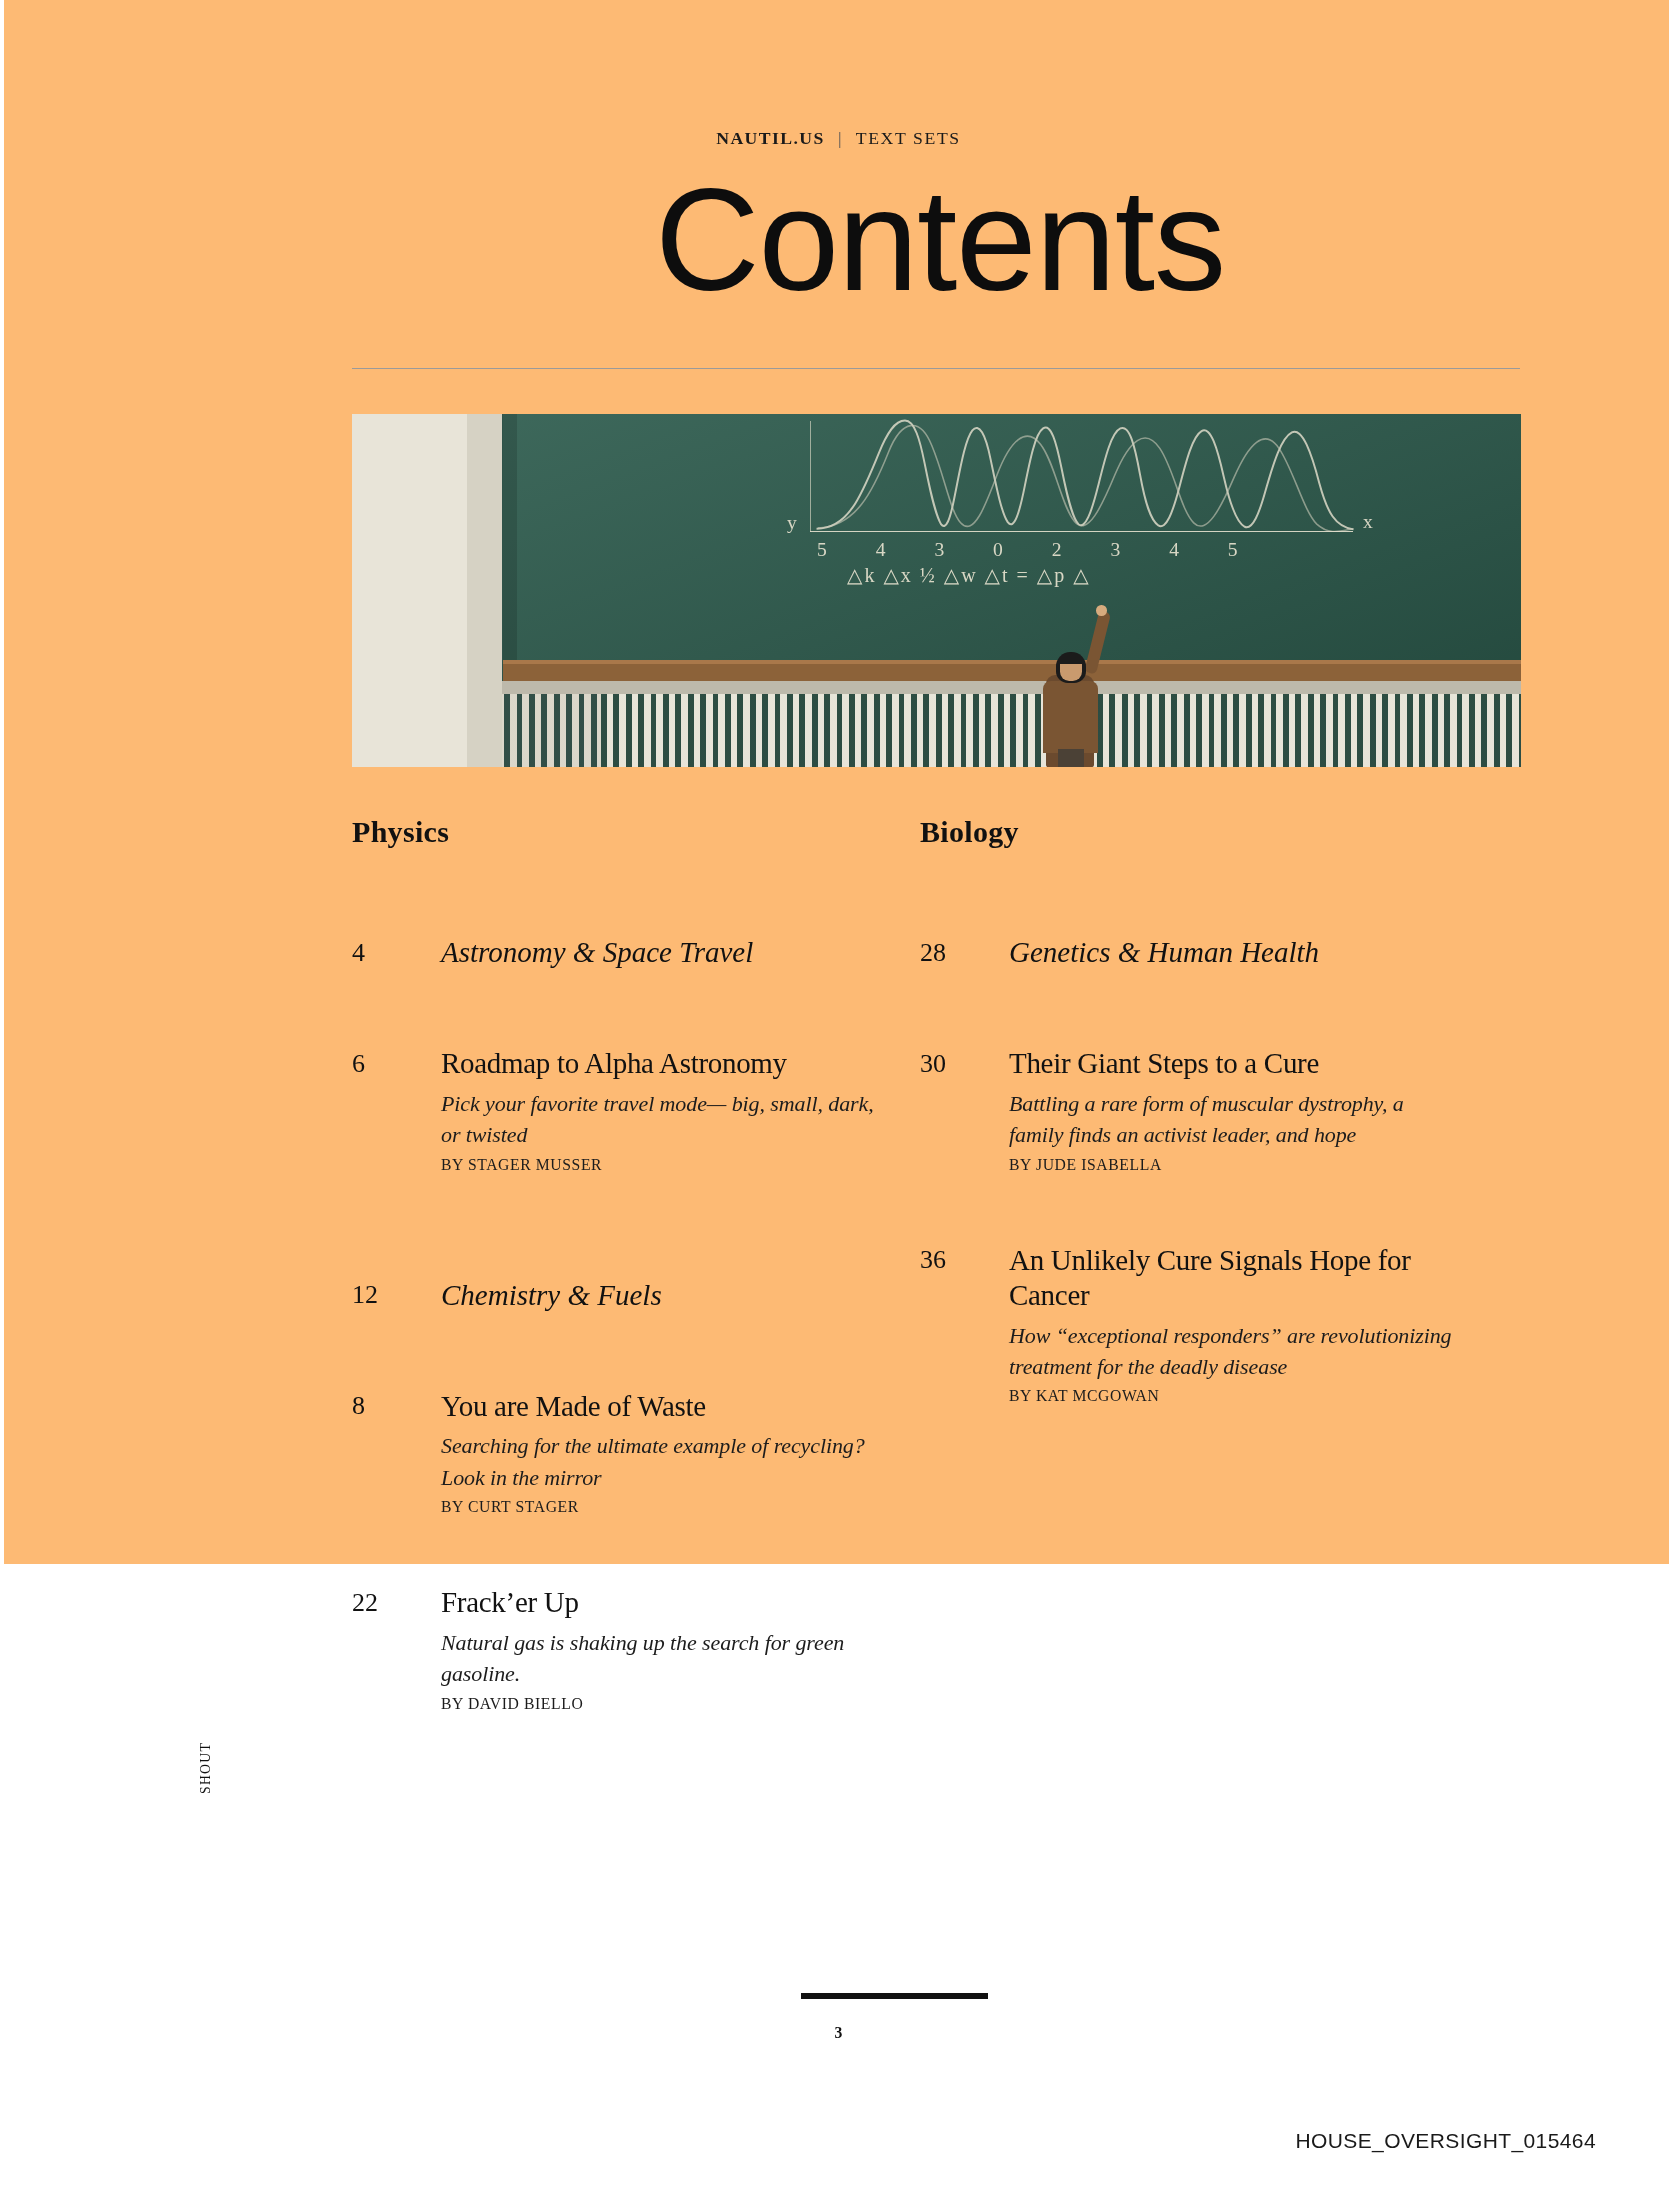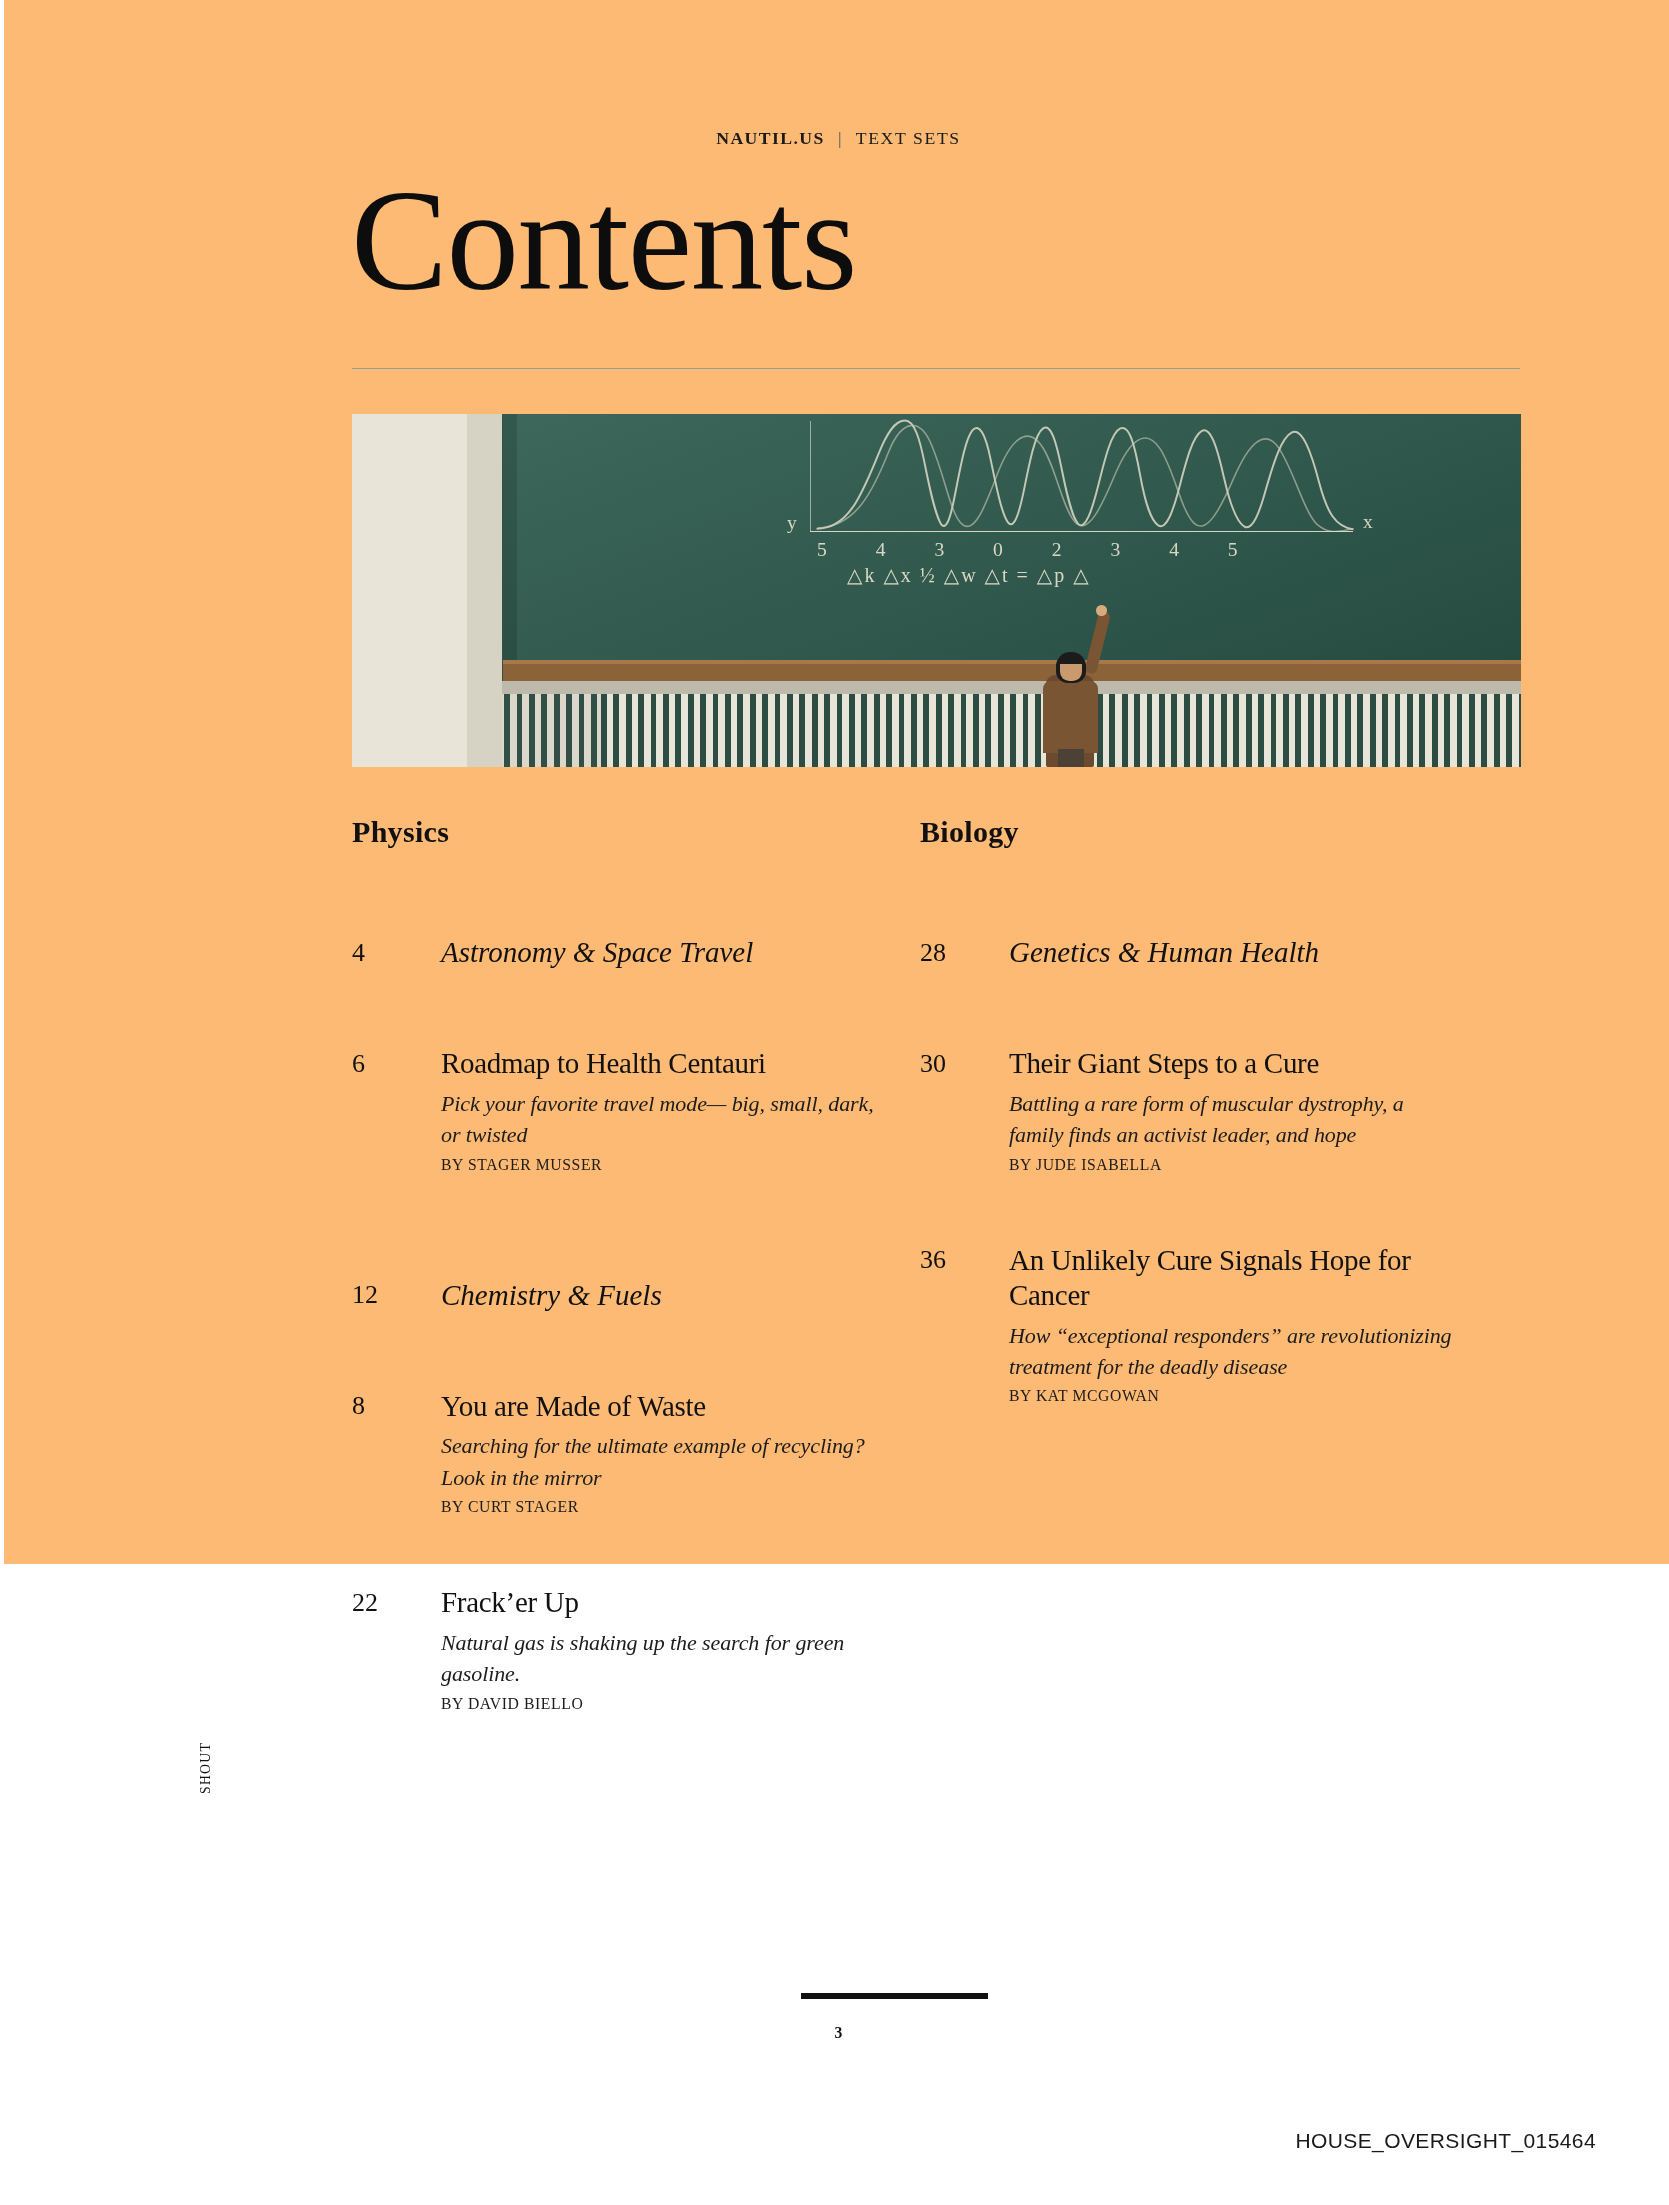--- a/index.html
+++ b/index.html
@@ -49,25 +49,26 @@
   .masthead .sets {
     letter-spacing: 1.6px;
   }
 
   
   .contents-title {
     position: absolute;
     left: 347px;
     top: 164px;
     width: 1178px;
-    font-family: Liberation Serif, serif;
+    font-family: Liberation Sans, sans-serif;
     font-size: 145px;
     line-height: 1.05;
     letter-spacing: -1.3px;
     color: #0d0d0d;
+    text-align: center;
   }
 
   .title-rule {
     position: absolute;
     left: 348px;
     top: 368px;
     width: 1168px;
     height: 1.3px;
     background: #9a9a9a;
   }
@@ -473,21 +474,21 @@
       <div class="body">
         <div class="title">Astronomy &amp; Space Travel</div>
       </div>
     </div>
 
     <div class="spacer-lg"></div>
 
     <div class="entry">
       <div class="pg">6</div>
       <div class="body">
-        <div class="title">Roadmap to Health Centauri</div>
+        <div class="title">Roadmap to Alpha Astronomy</div>
         <div class="dek">Pick your favorite travel mode— big, small, dark, or twisted</div>
         <div class="byline">BY STAGER MUSSER</div>
       </div>
     </div>
 
     <div class="spacer-lg"></div>
     <div class="spacer-lg"></div>
 
     <div class="entry category">
       <div class="pg">12</div>

